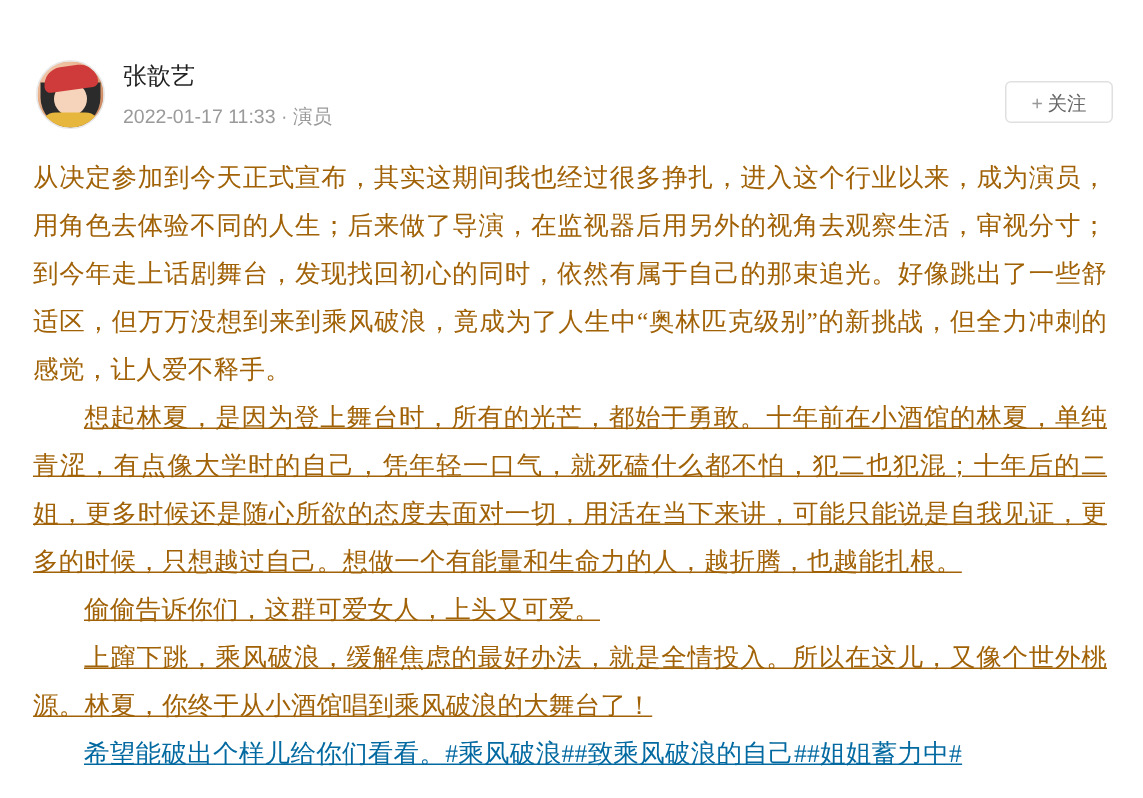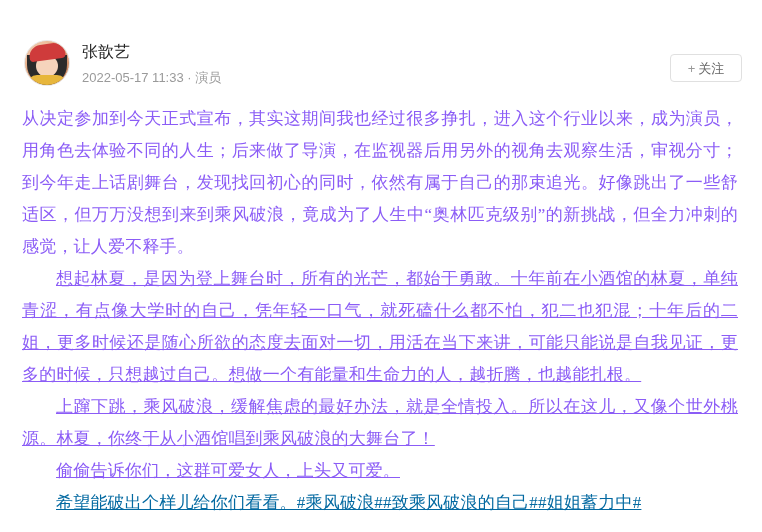--- a/index.html
+++ b/index.html
@@ -116,21 +116,21 @@
     color: #999999;
     margin-right: 3px;
   }
   .post-body {
     padding: 16px 24px 0 22px;
     box-sizing: border-box;
   }
   .paragraph {
     font-size: 17px;
     line-height: 32px;
-    color: #8b5cf6;
+    color: #a16207;
     text-align: justify;
     margin: 0 0 0 0;
     letter-spacing: 0.2px;
     font-family: "Liberation Serif", serif;
   }
   .paragraph.indent {
     text-indent: 2em;
     text-decoration: underline;
   }
   .hashtags {
@@ -145,31 +145,31 @@
   <div class="post-header">
     <div class="avatar">
       <div class="hair"></div>
       <div class="face"></div>
       <div class="hat"></div>
       <div class="shoulder"></div>
     </div>
     <div class="header-text">
       <div class="author-name">张歆艺</div>
       <div class="meta-line">
-        <span>2022-05-17 11:33</span>
+        <span>2022-01-17 11:33</span>
         <span>·</span>
         <span>演员</span>
       </div>
     </div>
     <div class="follow-button">
       <span class="plus">+</span><span>关注</span>
     </div>
   </div>
 
   <div class="post-body">
     <p class="paragraph">从决定参加到今天正式宣布，其实这期间我也经过很多挣扎，进入这个行业以来，成为演员，用角色去体验不同的人生；后来做了导演，在监视器后用另外的视角去观察生活，审视分寸；到今年走上话剧舞台，发现找回初心的同时，依然有属于自己的那束追光。好像跳出了一些舒适区，但万万没想到来到乘风破浪，竟成为了人生中“奥林匹克级别”的新挑战，但全力冲刺的感觉，让人爱不释手。</p>
     <p class="paragraph indent">想起林夏，是因为登上舞台时，所有的光芒，都始于勇敢。十年前在小酒馆的林夏，单纯青涩，有点像大学时的自己，凭年轻一口气，就死磕什么都不怕，犯二也犯混；十年后的二姐，更多时候还是随心所欲的态度去面对一切，用活在当下来讲，可能只能说是自我见证，更多的时候，只想越过自己。想做一个有能量和生命力的人，越折腾，也越能扎根。</p>
+    <p class="paragraph indent">偷偷告诉你们，这群可爱女人，上头又可爱。</p>
     <p class="paragraph indent">上蹿下跳，乘风破浪，缓解焦虑的最好办法，就是全情投入。所以在这儿，又像个世外桃源。林夏，你终于从小酒馆唱到乘风破浪的大舞台了！</p>
-    <p class="paragraph indent">偷偷告诉你们，这群可爱女人，上头又可爱。</p>
     <p class="paragraph indent hashtags">希望能破出个样儿给你们看看。#乘风破浪##致乘风破浪的自己##姐姐蓄力中#</p>
   </div>
 
 </div>
 
 </body></html>

